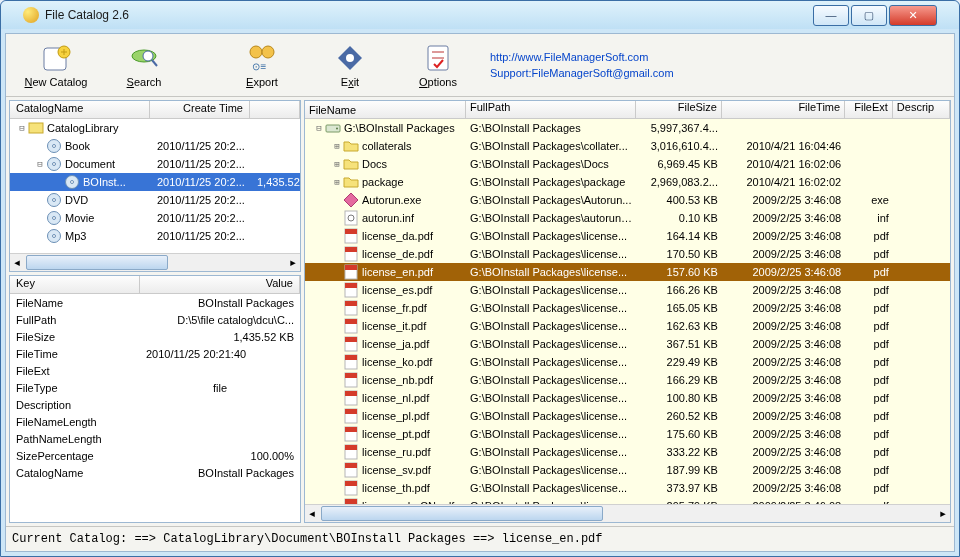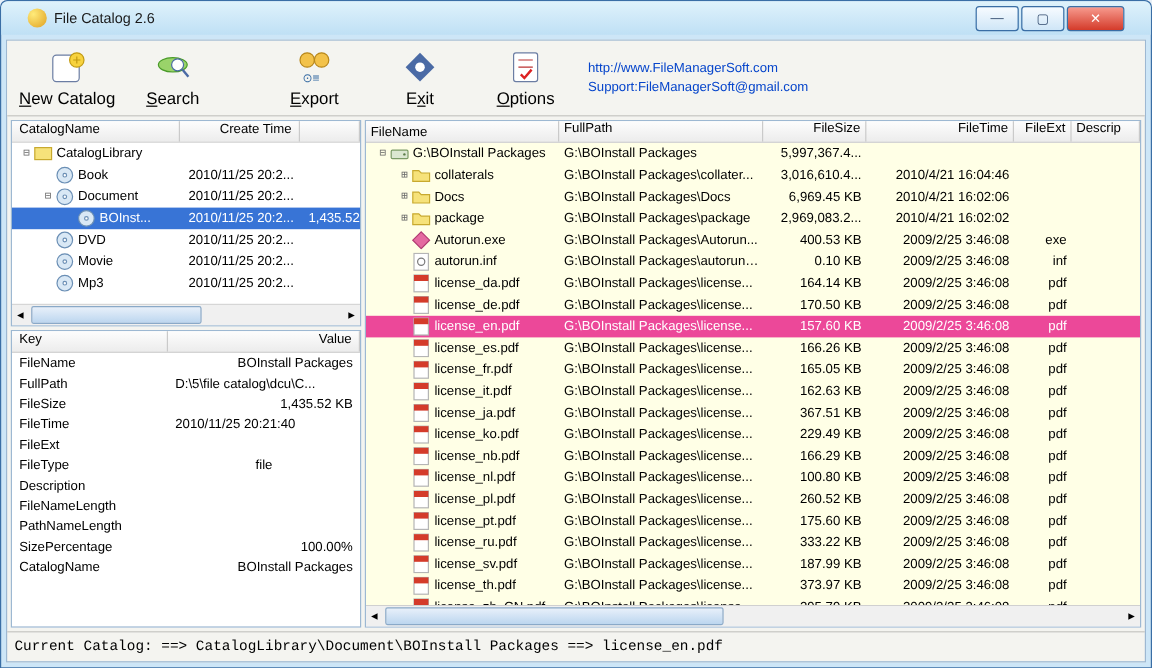--- a/index.html
+++ b/index.html
@@ -7,42 +7,42 @@
 .titlebar{height:28px;background:linear-gradient(#dff2fb,#bfe0f5);display:flex;align-items:center;padding:0 22px;border-radius:6px 6px 0 0}
 .titlebar .app-icon{width:16px;height:16px;margin-right:6px;background:radial-gradient(circle at 30% 30%,#ffeb7a,#e0a020);border-radius:50%}
 .titlebar .title{color:#1a1a1a;font-size:12px}
 .winbtns{margin-left:auto;display:flex;gap:0}
 .winbtn{width:34px;height:19px;border:1px solid #3a6ea5;border-radius:3px;margin-left:2px;background:linear-gradient(#f7fbff,#cfe6f7);display:flex;align-items:center;justify-content:center;font-family:Arial;font-size:11px;color:#314a6d}
 .winbtn.close{background:linear-gradient(#f79a8e,#d43b2a);color:#fff;width:46px}
 .client{flex:1;margin:4px;background:#f4f4f0;border:1px solid #9db8d2;display:flex;flex-direction:column;min-height:0}
 .toolbar{height:58px;background:#f4f4f0;display:flex;align-items:center;padding:2px 6px;border-bottom:1px solid #c6c6c2}
 .tbtn{width:88px;text-align:center;cursor:default}
 .tbtn .ic{width:32px;height:32px;margin:0 auto 2px;display:flex;align-items:center;justify-content:center}
-.tbtn .lbl{font-size:14px}
+.tbtn .lbl{font-size:11px}
 .tbtn .lbl u{text-decoration:underline}
 .links{margin-left:8px;display:flex;flex-direction:column;gap:4px;font-size:11px}
 .links a{color:#0645cb;}
 .main{flex:1;display:flex;min-height:0;padding:3px;gap:3px}
 .leftcol{width:292px;display:flex;flex-direction:column;gap:3px;min-height:0}
 .panel{border:1px solid #9db8d2;background:#fff;display:flex;flex-direction:column;min-height:0}
 .hdr{display:flex;background:linear-gradient(#fdfdfd,#ececec);border-bottom:1px solid #cacaca;height:17px;font-size:11px}
 .hdr>div{border-right:1px solid #cacaca;padding:1px 6px;box-sizing:border-box;overflow:hidden;white-space:nowrap}
 .treebody,.gridbody{flex:1;overflow:auto;position:relative;font-size:11px}
 .treebody{background:#fff}
 .trow{display:flex;height:18px;align-items:center;white-space:nowrap}
 .trow.sel{background:#3874d6;color:#fff}
 .ic16{width:16px;height:16px;flex:none;margin-right:3px;display:inline-flex;align-items:center;justify-content:center}
 .expander{width:12px;text-align:center;color:#666;font-family:monospace;font-size:9px;cursor:default}
 .propbody{flex:1;overflow:auto}
 .prow{display:flex;height:17px;align-items:center;font-size:11px}
 .prow>div{padding:0 6px;box-sizing:border-box;overflow:hidden;text-overflow:ellipsis;white-space:nowrap}
 .right{flex:1;min-width:0}
 .gridbody{background:#ffffe6}
 .grow{display:flex;height:18px;align-items:center;white-space:nowrap}
-.grow.sel{background:#ec4899;color:#fff}
+.grow.sel{background:#a16207;color:#fff}
 .grow>div,.hdr.r>div{box-sizing:border-box;padding:0 4px;overflow:hidden;text-overflow:ellipsis}
 .c-name{width:170px;display:flex;align-items:center}
 .c-path{width:180px}
 .c-size{width:90px;text-align:right}
 .c-time{width:130px;text-align:right}
 .c-ext{width:50px;text-align:right}
 .c-desc{width:60px}
 .hscroll{height:17px;background:#f0f0f0;border-top:1px solid #d0d0d0;display:flex;align-items:center}
 .hscroll .thumb{height:13px;background:linear-gradient(#e8f0fa,#bcd6ef);border:1px solid #8aa9c8;border-radius:2px}
 .statusbar{height:20px;border-top:1px solid #c6c6c2;padding:2px 6px;font-family:"Courier New",monospace;font-size:12px;display:flex;align-items:center}
@@ -232,21 +232,21 @@
             <div style="width:130px">Key</div>
             <div style="flex:1;text-align:right">Value</div>
           </div>
           <div class="propbody" id="propbody">
               <div class="prow">
                 <div style="width:130px">FileName</div>
                 <div style="flex:1;text-align:right">BOInstall Packages</div>
               </div>
               <div class="prow">
                 <div style="width:130px">FullPath</div>
-                <div style="flex:1;">D:\5\file catalog\dcu\C...</div>
+                <div style="flex:1;text-align:right">D:\5\file catalog\dcu\C...</div>
               </div>
               <div class="prow">
                 <div style="width:130px">FileSize</div>
                 <div style="flex:1;text-align:right">1,435.52 KB</div>
               </div>
               <div class="prow">
                 <div style="width:130px">FileTime</div>
                 <div style="flex:1;text-align:left">2010/11/25 20:21:40</div>
               </div>
               <div class="prow">

